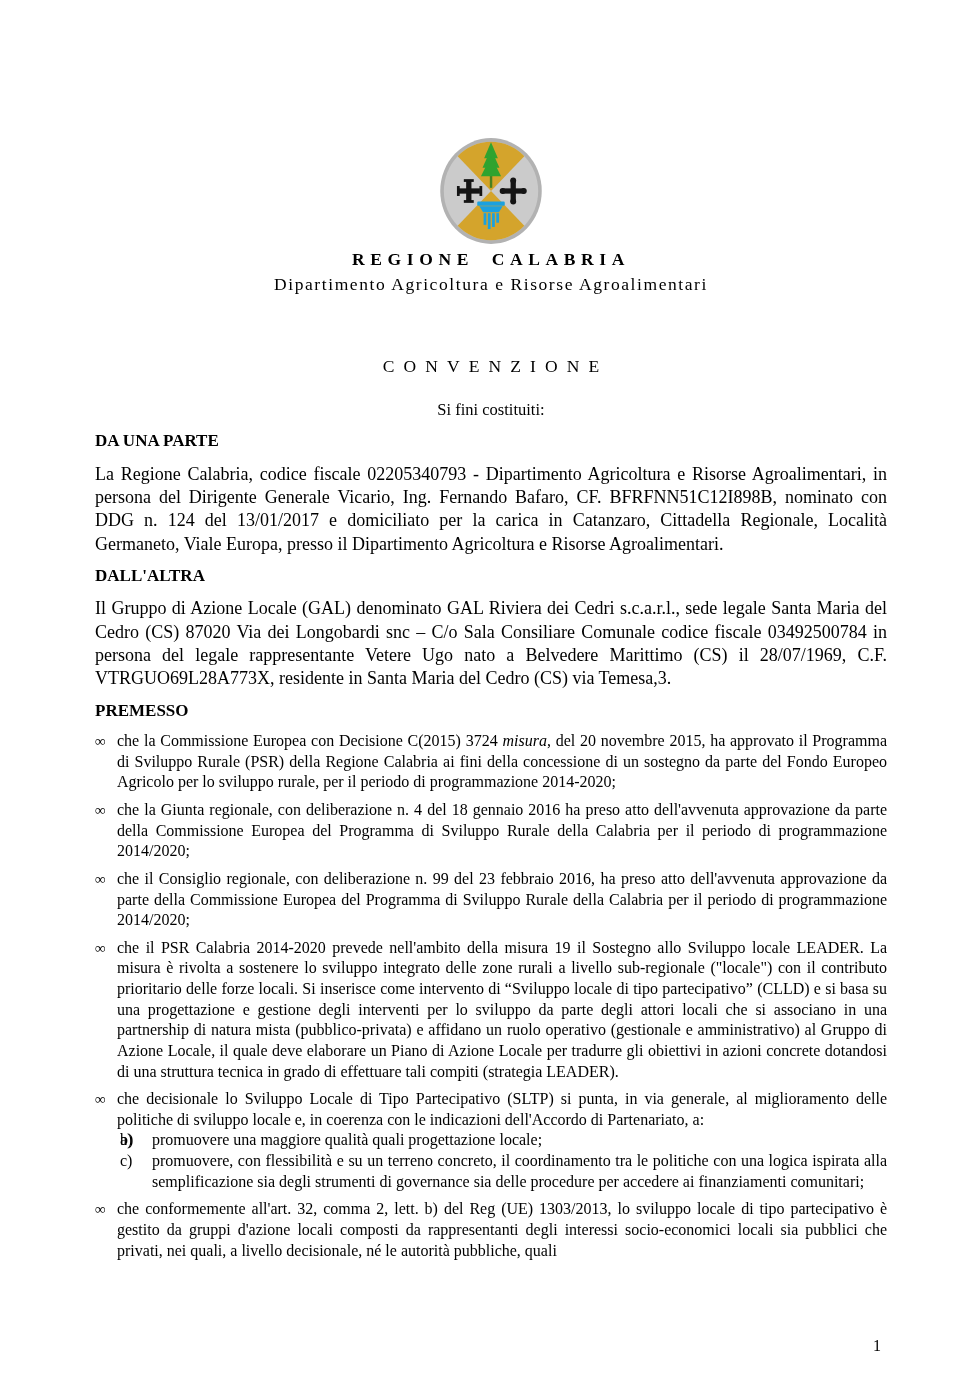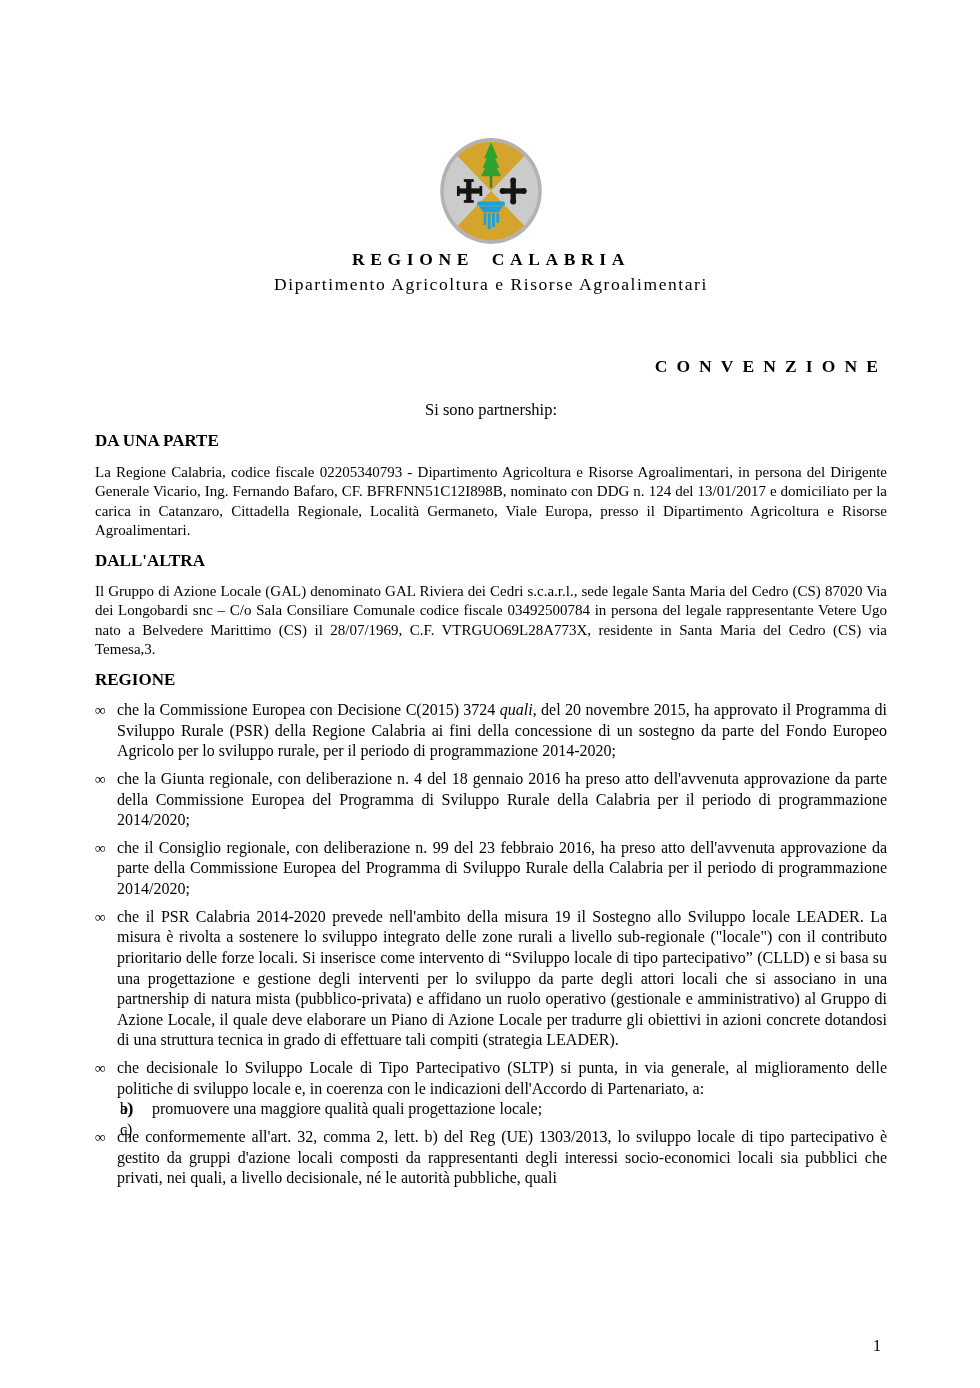--- a/index.html
+++ b/index.html
@@ -22,33 +22,33 @@
     text-align: center; font-weight: bold; font-size: 17.5px;
     letter-spacing: 0.32em; word-spacing: 0.45em;
     margin-top: 3px; line-height: 1.25;
   }
   .org-dept {
     text-align: center; font-weight: normal; font-size: 17.5px;
     letter-spacing: 0.09em; line-height: 1.25; margin-top: 3px;
   }
 
   .doc-title {
-    text-align: right; font-weight: bold; font-size: 17.5px;
+    text-align: center; font-weight: normal; font-size: 17.5px;
     letter-spacing: 0.52em; margin-top: 60px; line-height: 1.25;
     padding-left: 0.52em; 
   }
   .costituiti { text-align: center; font-size: 16.5px; margin-top: 22px; line-height: 1.25; }
   .section-heading {
     text-align: left; font-weight: bold; font-size: 17px;
     margin-top: 10px; line-height: 1.25;
   }
   .heading-gap { margin-top: 9px; font-family: Liberation Serif, serif; }
 
   .para {
-    text-align: justify; font-size: 15px; line-height: 1.3;
+    text-align: justify; font-size: 18px; line-height: 1.3;
     margin-top: 11px;
   }
 
   .premesso-list { margin-top: 10px; }
   .bullet-item {
     position: relative; padding-left: 22px;
     text-align: justify; font-size: 16px; line-height: 1.29;
     margin-top: 7px;
   }
   .bullet-item:first-child { margin-top: 0; }
@@ -111,37 +111,37 @@
           <rect x="55" y="73" width="2.6" height="9"></rect>
         </g>
       </svg>
     </div>
 
     <div class="org-name">REGIONE CALABRIA</div>
     <div class="org-dept">Dipartimento Agricoltura e Risorse Agroalimentari</div>
 
     <div class="doc-title">CONVENZIONE</div>
 
-    <div class="costituiti">Si sono partnership:</div>
+    <div class="costituiti">Si fini costituiti:</div>
 
     <div class="section-heading">DA UNA PARTE</div>
 
     <div class="para">La Regione Calabria, codice fiscale 02205340793 - Dipartimento Agricoltura e Risorse Agroalimentari, in persona del Dirigente Generale Vicario, Ing. Fernando Bafaro, CF. BFRFNN51C12I898B, nominato con DDG n. 124 del 13/01/2017 e domiciliato per la carica in Catanzaro, Cittadella Regionale, Località Germaneto, Viale Europa, presso il Dipartimento Agricoltura e Risorse Agroalimentari.</div>
 
     <div class="section-heading heading-gap">DALL'ALTRA</div>
 
     <div class="para">Il Gruppo di Azione Locale (GAL) denominato GAL Riviera dei Cedri s.c.a.r.l., sede legale Santa Maria del Cedro (CS) 87020 Via dei Longobardi snc – C/o Sala Consiliare Comunale codice fiscale 03492500784 in persona del legale rappresentante Vetere Ugo nato a Belvedere Marittimo (CS) il 28/07/1969, C.F. VTRGUO69L28A773X, residente in Santa Maria del Cedro (CS) via Temesa,3.</div>
 
-    <div class="section-heading heading-gap">REGIONE</div>
+    <div class="section-heading heading-gap">PREMESSO</div>
 
     <div class="premesso-list">
 
       <div class="bullet-item">
         <span class="bullet-marker">∞</span>
-        <span>che la Commissione Europea con Decisione C(2015) 3724 </span><span class="italic">quali</span><span>, del 20 novembre 2015, ha approvato il Programma di Sviluppo Rurale (PSR) della Regione Calabria ai fini della concessione di un sostegno da parte del Fondo Europeo Agricolo per lo sviluppo rurale, per il periodo di programmazione 2014-2020;</span>
+        <span>che la Commissione Europea con Decisione C(2015) 3724 </span><span class="italic">misura</span><span>, del 20 novembre 2015, ha approvato il Programma di Sviluppo Rurale (PSR) della Regione Calabria ai fini della concessione di un sostegno da parte del Fondo Europeo Agricolo per lo sviluppo rurale, per il periodo di programmazione 2014-2020;</span>
       </div>
 
       <div class="bullet-item">
         <span class="bullet-marker">∞</span>
         <span>che la Giunta regionale, con deliberazione n. 4 del 18 gennaio 2016 ha preso atto dell'avvenuta approvazione da parte della Commissione Europea del Programma di Sviluppo Rurale della Calabria per il periodo di programmazione 2014/2020;</span>
       </div>
 
       <div class="bullet-item">
         <span class="bullet-marker">∞</span>
         <span>che il Consiglio regionale, con deliberazione n. 99 del 23 febbraio 2016, ha preso atto dell'avvenuta approvazione da parte della Commissione Europea del Programma di Sviluppo Rurale della Calabria per il periodo di programmazione 2014/2020;</span>
@@ -157,20 +157,21 @@
         <span>che decisionale lo Sviluppo Locale di Tipo Partecipativo (SLTP) si punta, in via generale, al miglioramento delle politiche di sviluppo locale e, in coerenza con le indicazioni dell'Accordo di Partenariato, a:</span>
         <div class="subitem">
           <span class="subitem-marker">a)</span>
         </div>
         <div class="subitem">
           <span class="subitem-marker">b)</span>
           <span>promuovere una maggiore qualità quali progettazione locale;</span>
         </div>
         <div class="subitem">
           <span class="subitem-marker">c)</span>
+          <span>promuovere, con flessibilità e su un terreno concreto, il coordinamento tra le politiche con una logica ispirata alla semplificazione sia degli strumenti di governance sia delle procedure per accedere ai finanziamenti comunitari;</span>
         </div>
       </div>
 
       <div class="bullet-item">
         <span class="bullet-marker">∞</span>
         <span>che conformemente all'art. 32, comma 2, lett. b) del Reg (UE) 1303/2013, lo sviluppo locale di tipo partecipativo è gestito da gruppi d'azione locali composti da rappresentanti degli interessi socio-economici locali sia pubblici che privati, nei quali, a livello decisionale, né le autorità pubbliche, quali</span>
       </div>
 
     </div>
   </div>

